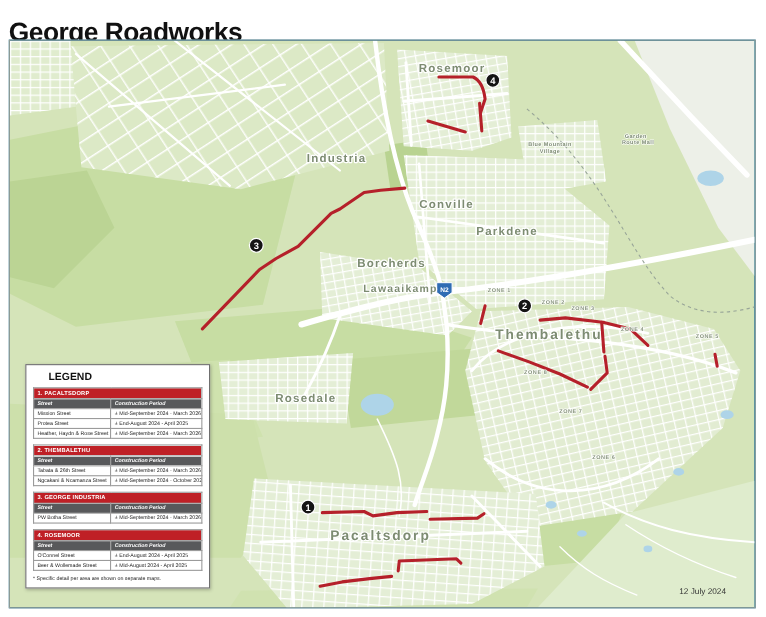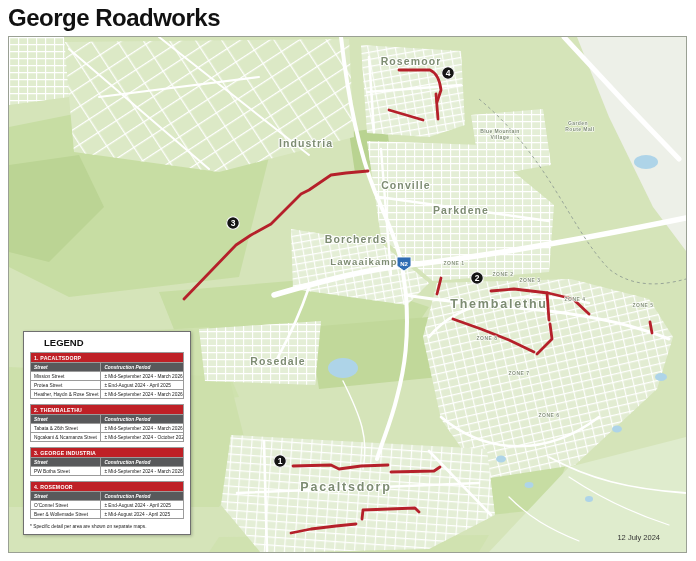--- a/index.html
+++ b/index.html
@@ -1,21 +1,21 @@
 <!DOCTYPE html>
 <html><head>
 <meta charset="utf-8">
 <style>
   html,body{margin:0;padding:0;}
   body{
     width:696px;height:561px;position:relative;background:#ffffff;
     font-family:"Liberation Sans", sans-serif;overflow:hidden;
   }
   .page-title{
-    position:absolute;left:8px;top:4px;font-size:24px;font-weight:bold;
+    position:absolute;left:8px;top:16px;font-size:24px;font-weight:bold;
     letter-spacing:-0.5px;color:#111;
   }
   .map-frame{
     position:absolute;left:8px;top:36px;width:679px;height:517px;
     border:1px solid #9aa094;box-sizing:border-box;background:#0369a1;overflow:hidden;
   }
   .map-frame svg{display:block;}
 
   
   .lbl{

